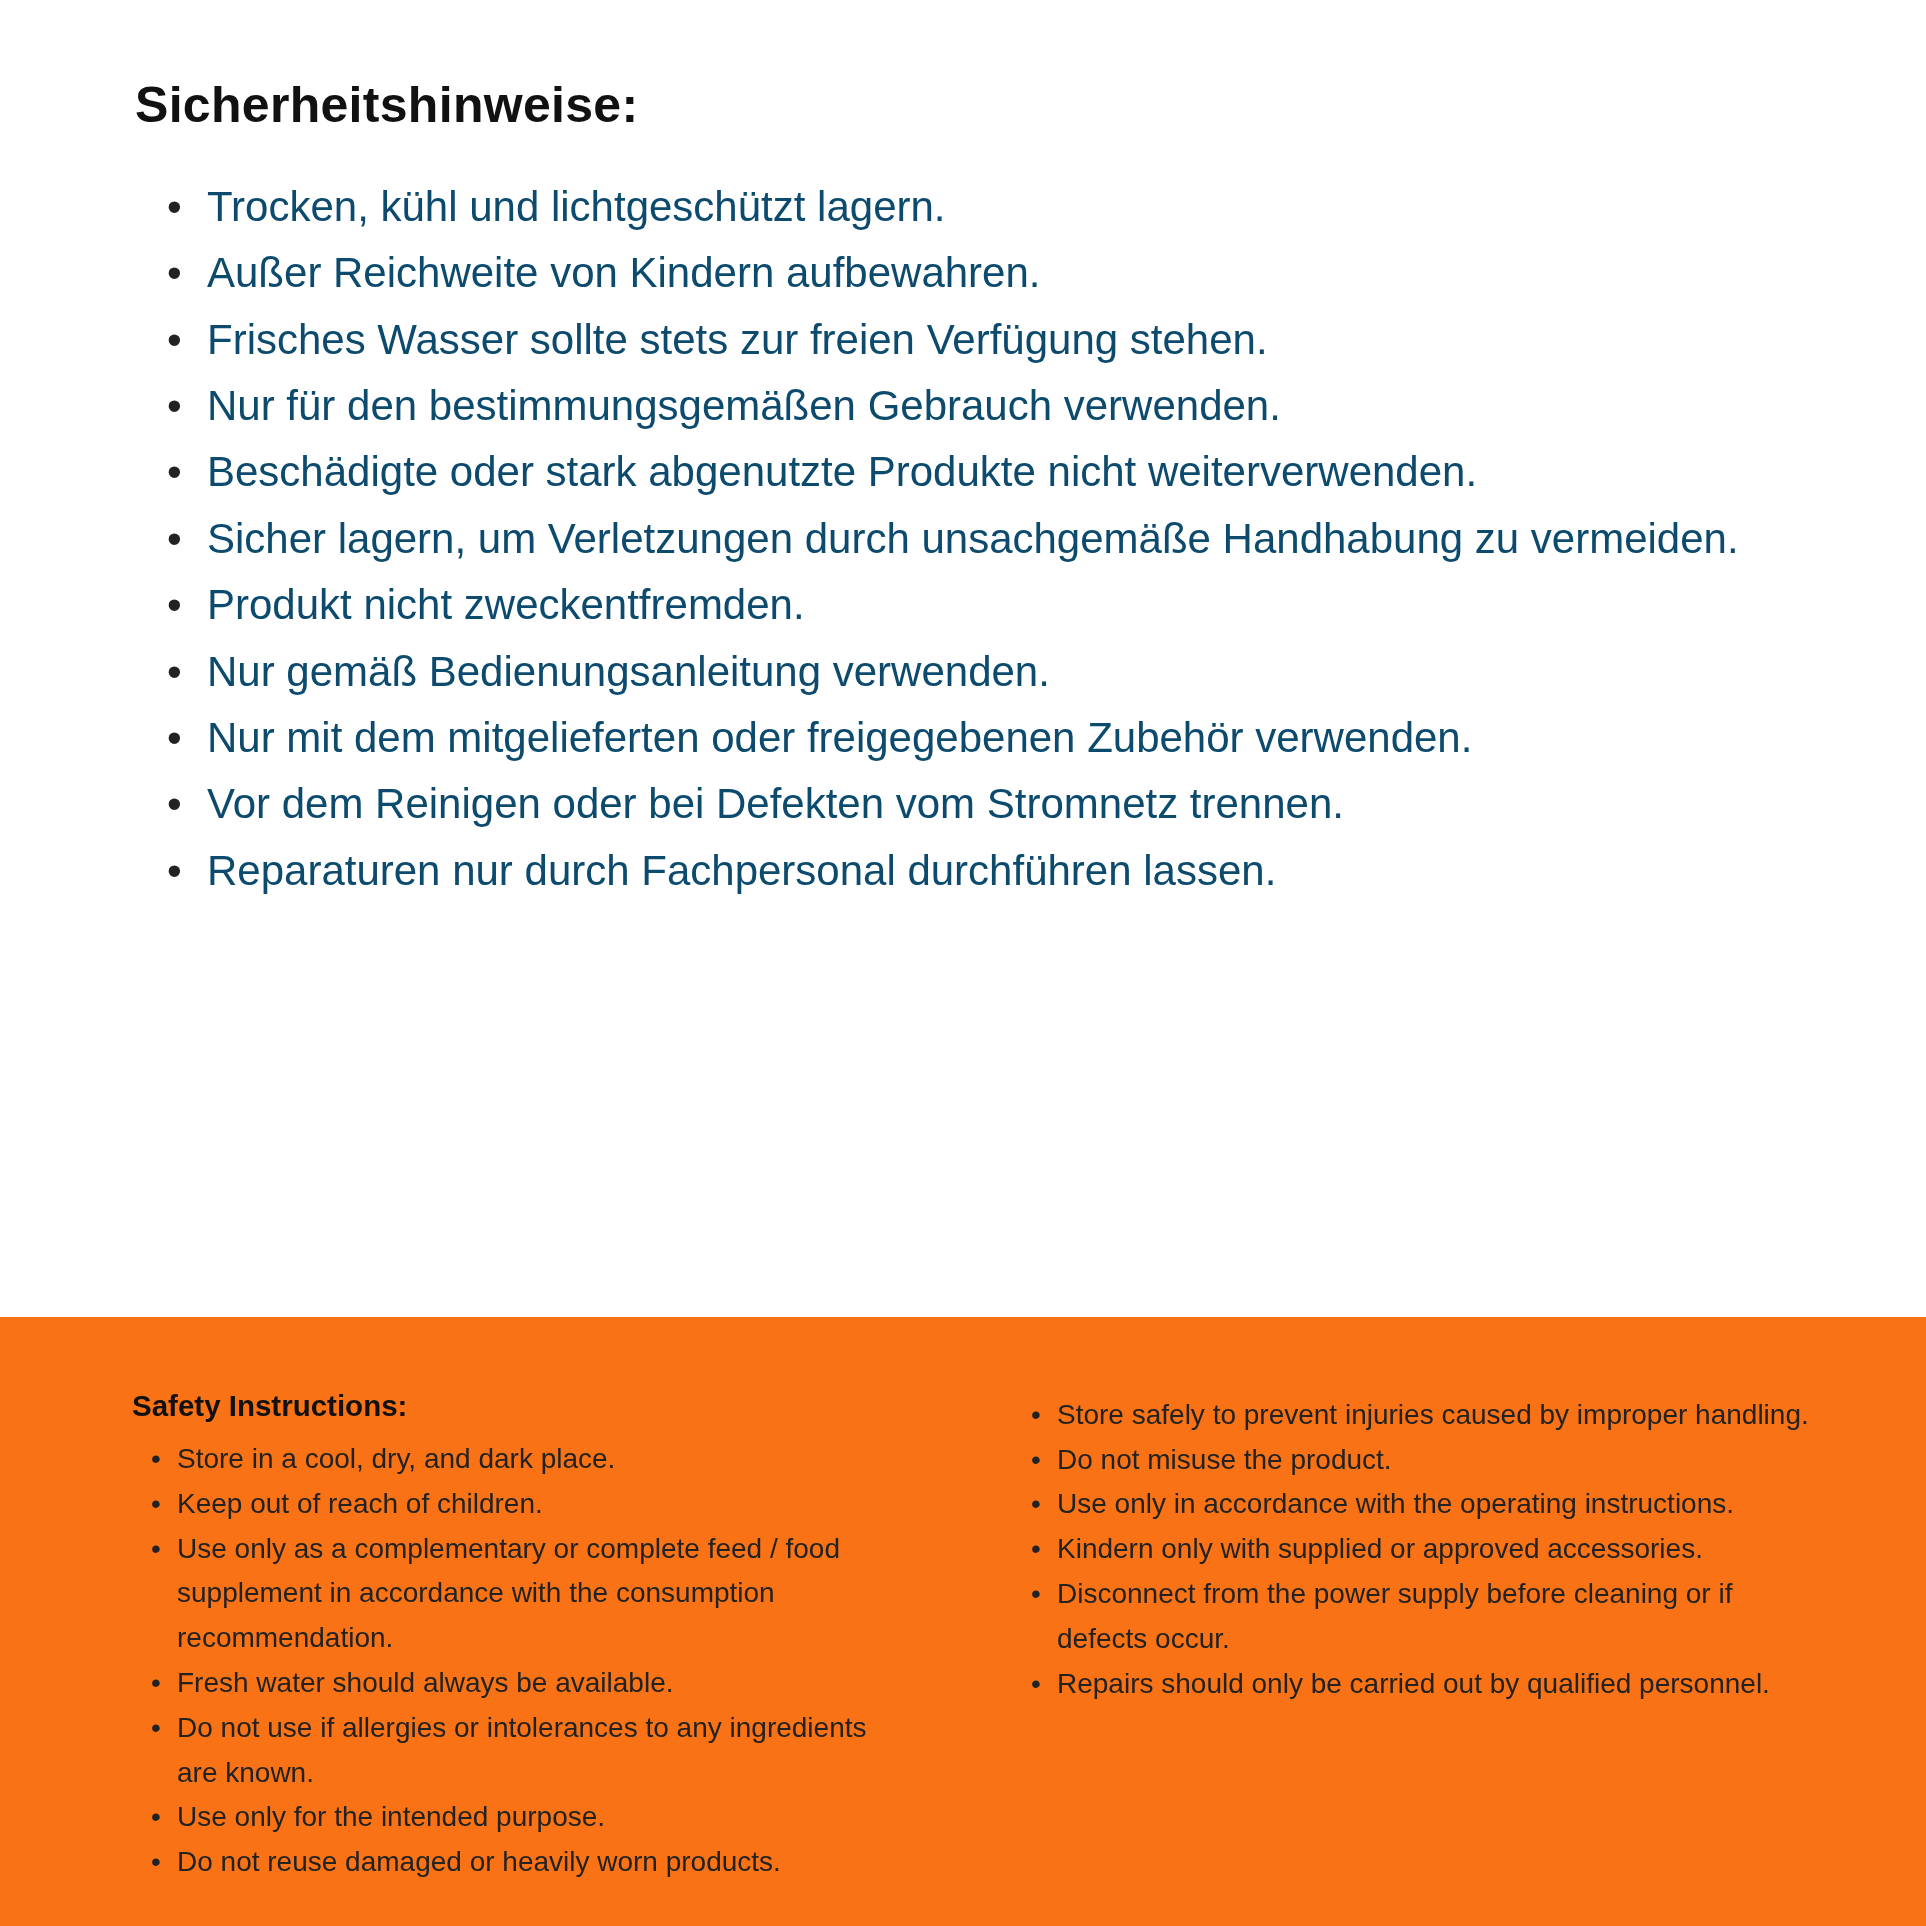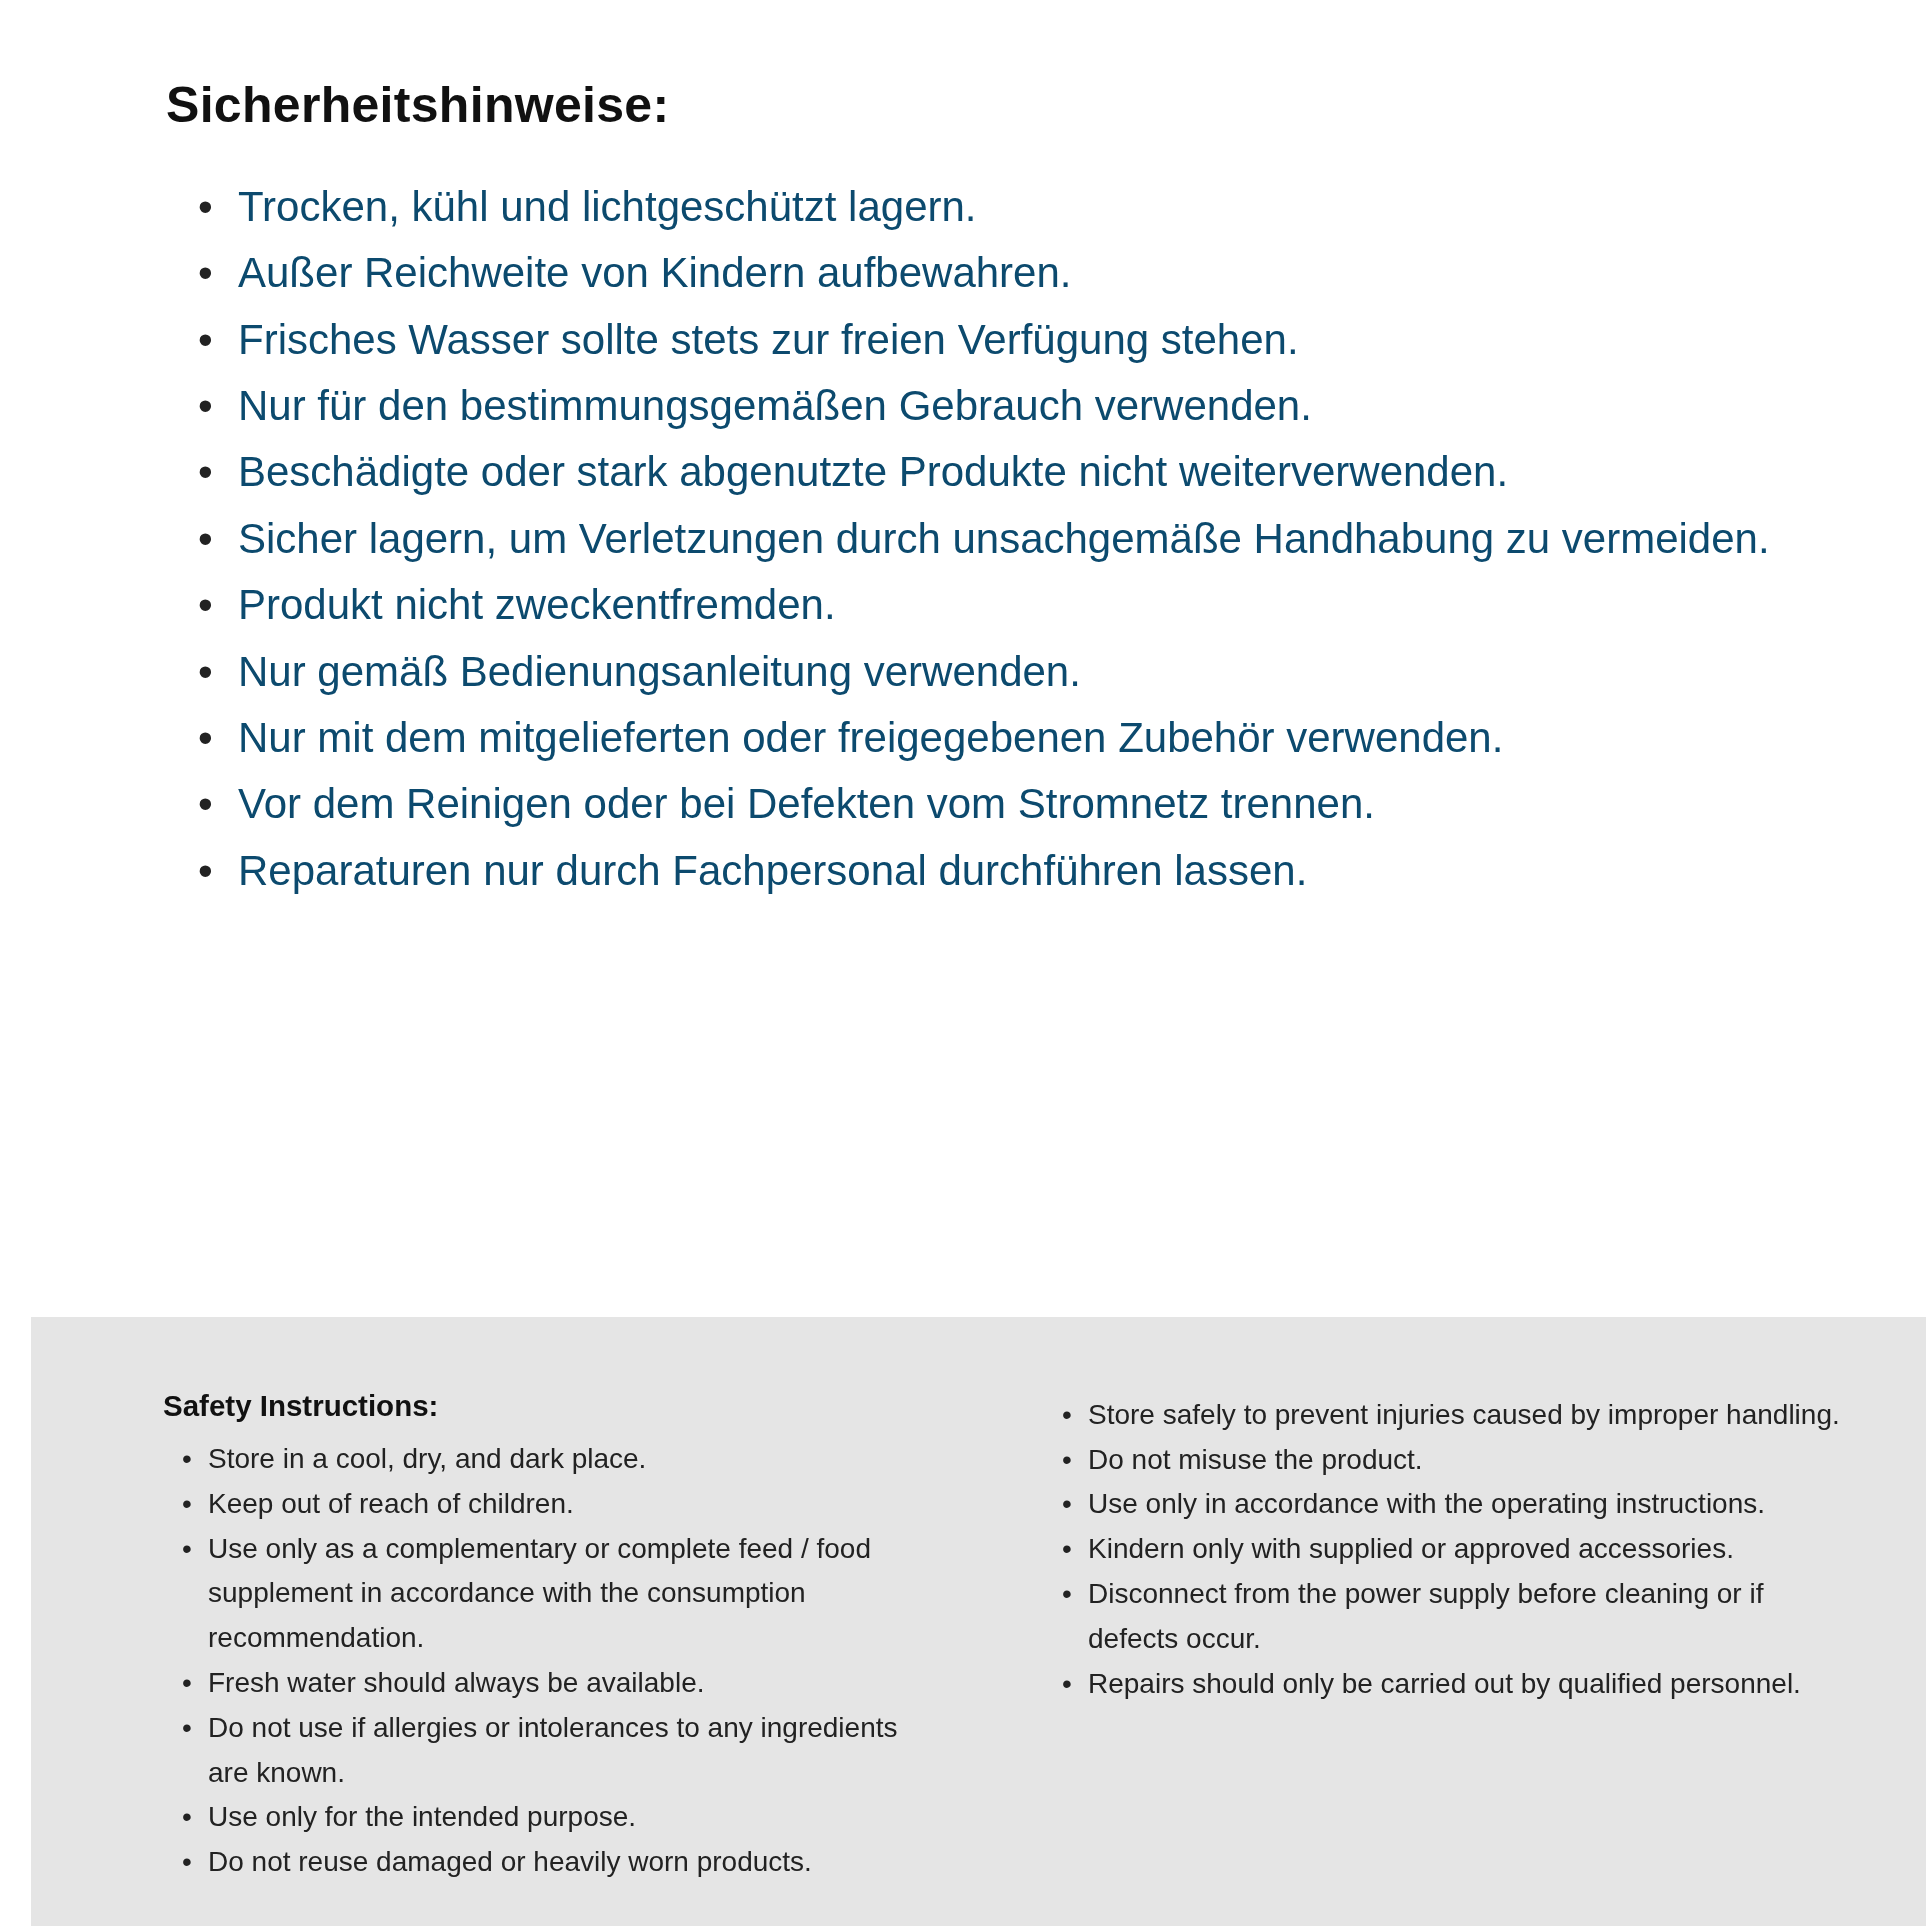--- a/index.html
+++ b/index.html
@@ -8,21 +8,20 @@
     background: #ffffff;
     color: #222222;
     font-family: "Liberation Sans", sans-serif;
     -webkit-font-smoothing: antialiased;
   }
   .page {
     width: 1926px;
     height: 1926px;
     display: flex;
     flex-direction: column;
-    padding-left: 31px;
   }
 
   
   .german-section {
     flex: 0 0 1317px;
     padding: 76px 96px 0 135px;
   }
   .german-section h1 {
     font-size: 50px;
     font-weight: 700;
@@ -44,21 +43,21 @@
   .german-section li::before {
     content: "\2022";
     position: absolute;
     left: 32px;
     color: #222222;
   }
 
   
   .english-section {
     flex: 1 1 auto;
-    background: #e5e5e5;
+    background: #f97316;
     padding: 72px 51px 0 132px;
     display: flex;
     gap: 151px;
   }
   .col-left { flex: 0 0 748px; width: 748px; }
   .col-right { flex: 0 0 790px; width: 790px; padding-top: 3.9px; }
 
   .english-section h2 {
     font-size: 29.5px;
     font-weight: 700;

